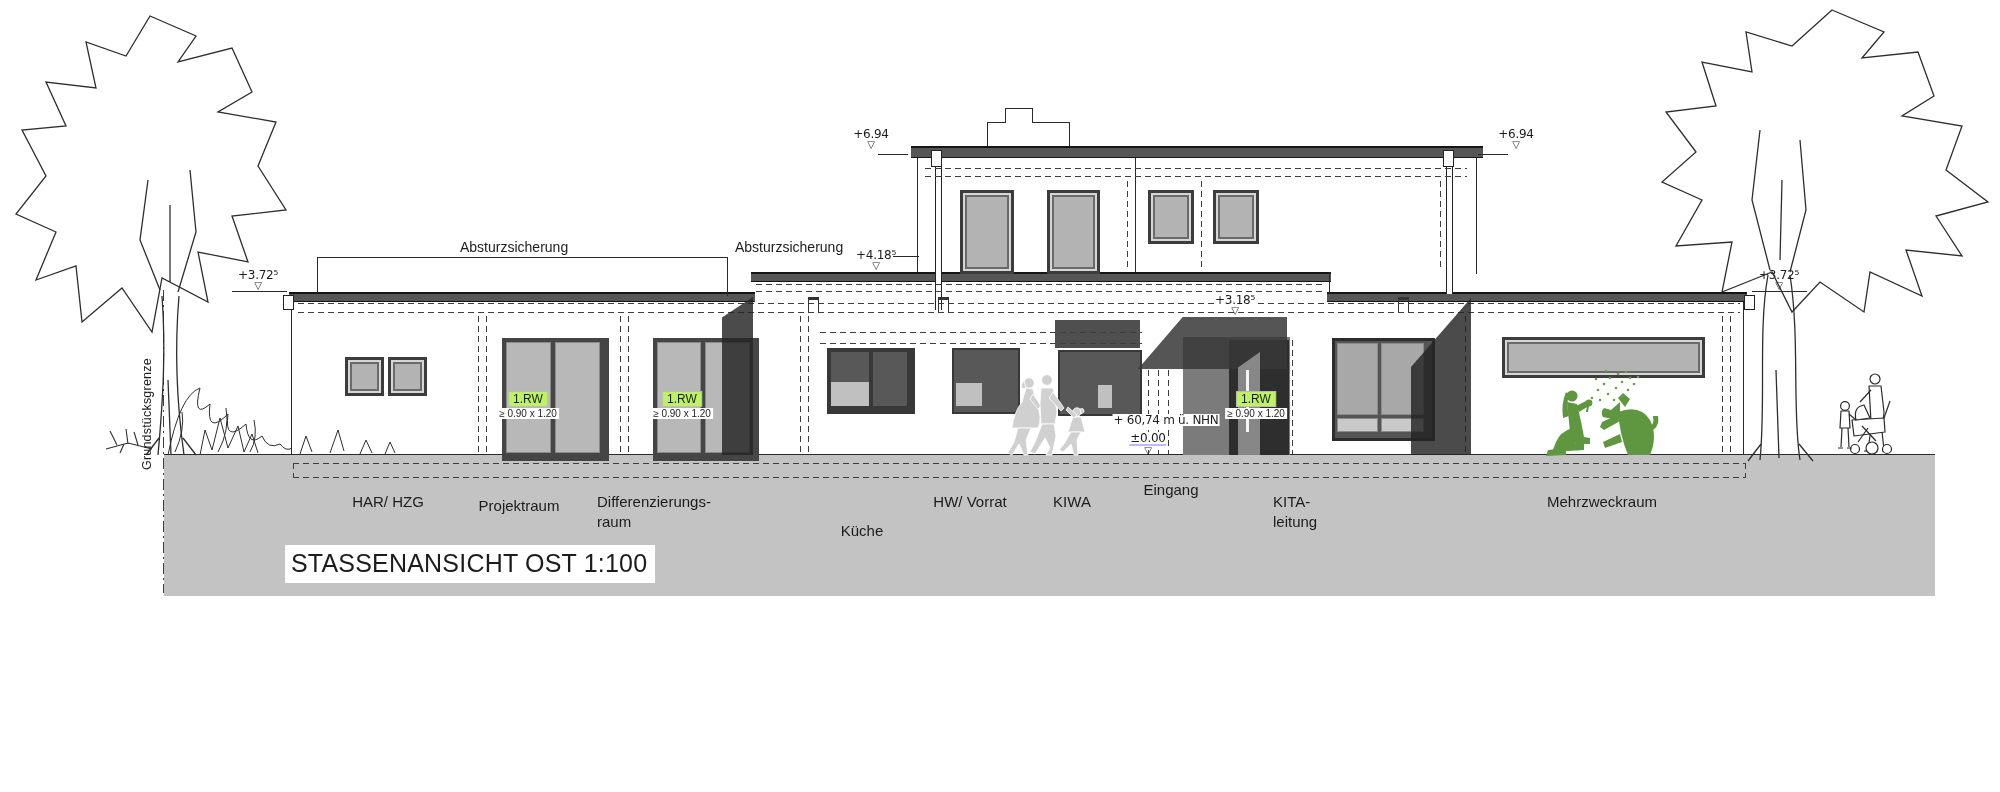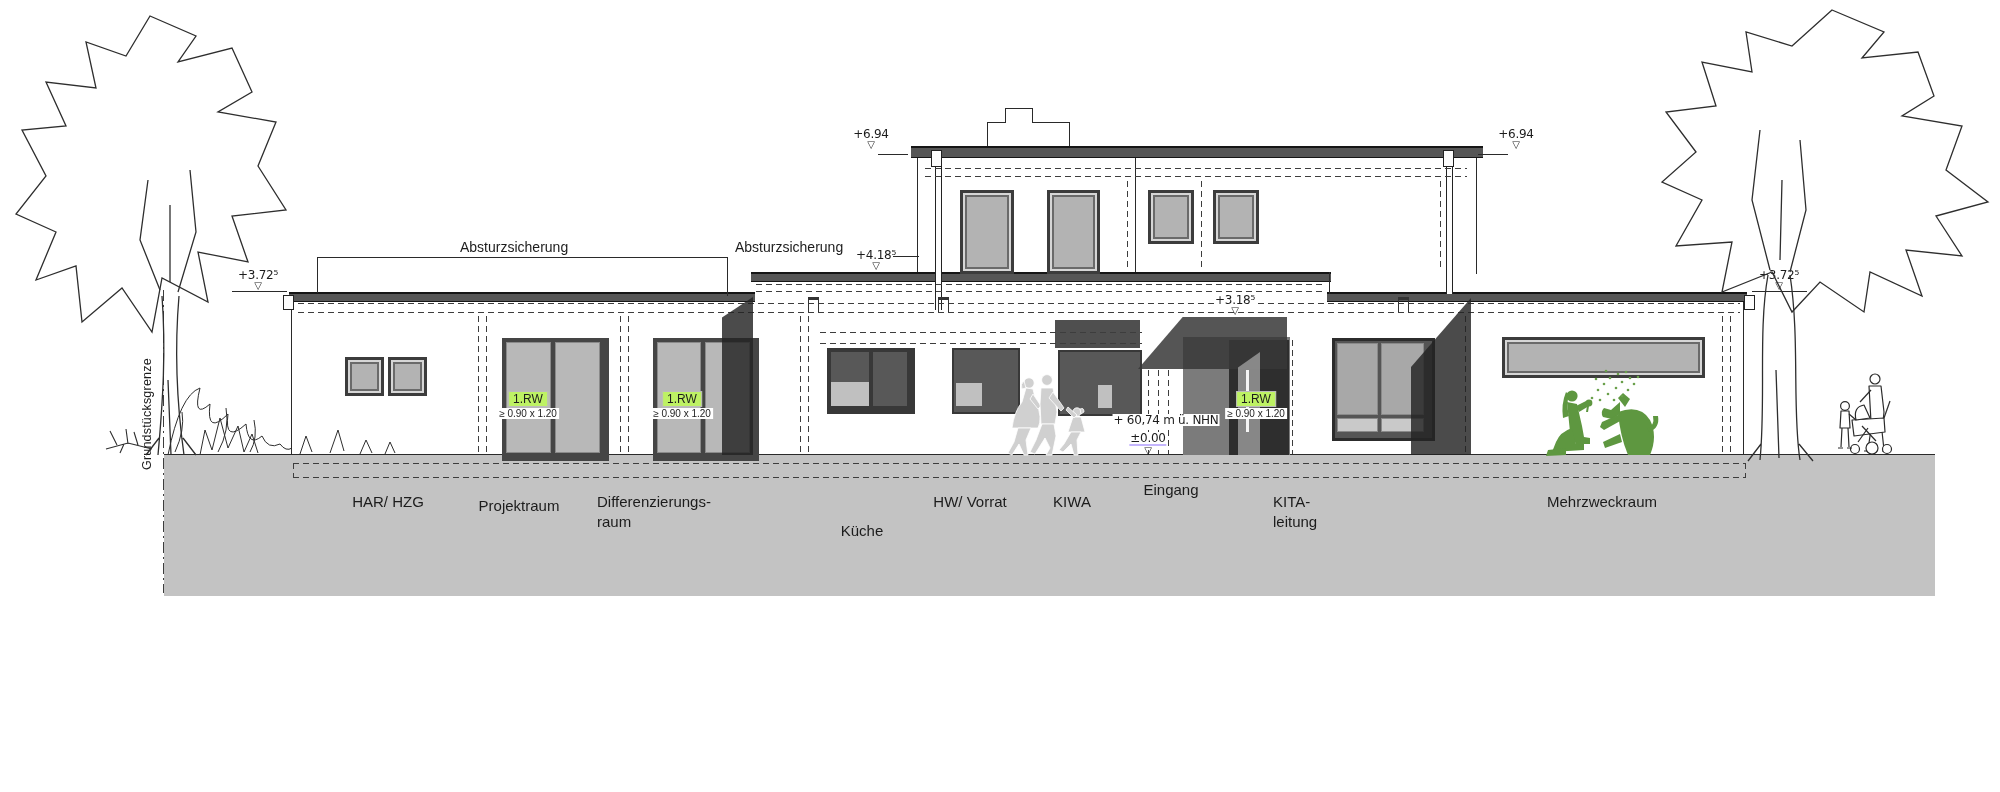--- a/index.html
+++ b/index.html
@@ -238,20 +238,21 @@
     <div>Eingang</div>
   </div>
   <div class="room" style="left:1273px;top:492px;">
     <div>KITA-</div>
     <div>leitung</div>
   </div>
   <div class="room center" style="left:1602px;top:492px;">
     <div>Mehrzweckraum</div>
   </div>
 
+  <div class="title-box">STASSENANSICHT OST 1:100</div>
 
   <svg width="2000" height="792" viewBox="0 0 2000 792">
 
     <g stroke="#2e2e2e" stroke-width="1.3" fill="none">
       <path d="M150 16 L196 36 L178 62 L232 48 L252 92 L218 112 L276 122 L258 166 L286 210 L232 216 L248 262 L198 252 L208 302 L162 278 L152 332 L122 288 L82 322 L76 266 L36 280 L56 232 L16 214 L46 176 L22 130 L66 126 L46 82 L96 88 L86 42 L126 56 Z"></path>
       <path d="M160 290 L140 240 L148 180 M178 292 L196 232 L190 170 M170 282 L170 205"></path>
       <path d="M158 455 C163 400 166 350 162 296 M184 455 C177 405 174 355 179 296 M171 455 L168 380 M146 455 L159 438 M196 455 L183 438"></path>
     </g>
 
     <g stroke="#2e2e2e" stroke-width="1.1" fill="none">

